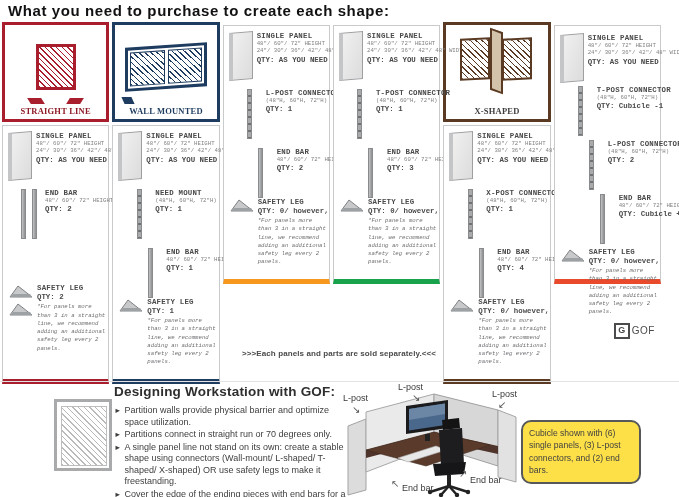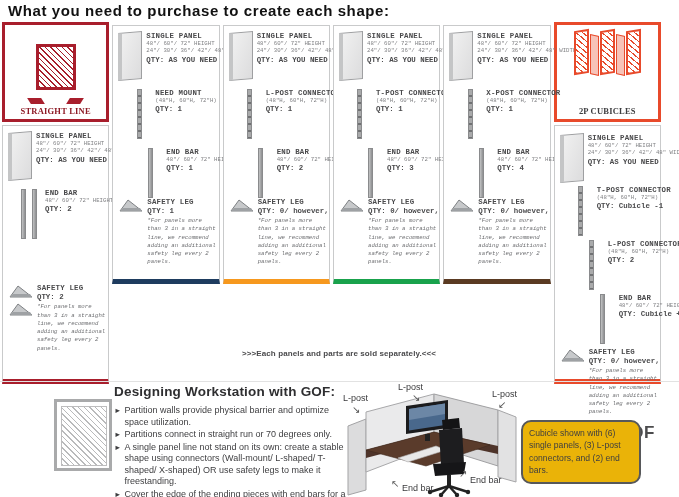--- a/index.html
+++ b/index.html
@@ -50,26 +50,26 @@
      background:repeating-linear-gradient(45deg,#b9babb 0 1px,rgba(0,0,0,0) 1px 4px);}
   .footer-heading{position:absolute;left:114px;top:384px;font-size:13.5px;font-weight:bold;
                   color:#2e2e30;letter-spacing:.2px;}
   .bullets{position:absolute;left:114px;top:405px;width:236px;margin:0;padding:0;list-style:none;}
   .bullets li{display:flex;gap:3px;font-size:9px;color:#3e3e40;line-height:1.28;margin-bottom:1px;}
   .bullet-arrow{font-size:7.5px;margin-top:1px;color:#3e3e40;flex:0 0 auto;}
   .cubicle{position:absolute;left:342px;top:384px;}
   .cub-label{position:absolute;font-size:9px;color:#3a3a3c;white-space:nowrap;}
   .cub-arrow{position:absolute;font-size:10px;color:#555;}
   .bubble{position:absolute;left:521px;top:420px;width:104px;border:2px solid #57585a;
-          border-radius:10px;padding:5px 6px;font-size:8.6px;color:#3e3e40;line-height:1.45;background:#eab308;}
+          border-radius:10px;padding:5px 6px;font-size:8.6px;color:#3e3e40;line-height:1.45;background:#fde047;}
   
   .gof-row{display:flex;align-items:center;justify-content:flex-end;gap:2px;margin:2px 2px 1px 0;}
   .gof-icon{width:12px;height:12px;border:2px solid #4b4b4d;display:flex;align-items:center;
             justify-content:center;font-size:9px;font-weight:bold;color:#4b4b4d;line-height:1;}
-  .gof-text{font-size:17px;font-weight:bold;color:#4b4b4d;letter-spacing:.5px;text-align:center;}
+  .gof-text{font-size:10px;font-weight:normal;color:#4b4b4d;letter-spacing:.5px;text-align:center;}
 </style>
 </head>
 <body>
 
 <div class="main-title">What you need to purchase to create each shape:</div>
 
 <div class="columns" id="columns">
   <div class="sold-note">&gt;&gt;&gt;Each panels and parts are sold separately.&lt;&lt;&lt;</div>
 <div class="column">
       <div class="shape-box" style="border-color: rgb(168, 30, 44);">
@@ -118,20 +118,30 @@
           </span>
           <div class="item-text">
             <div class="item-name">SAFETY LEG</div>
             <div class="item-qty">QTY: 2</div>
             <div class="item-note">*For panels more than 3 in a straight line, we recommend adding an additional safety leg every 2 panels.</div>
           </div>
         </div>
       </div>
     </div>
     <div class="column">
+      <div class="shape-box" style="border-color: rgb(30, 60, 95);">
+        <div class="shape-icon">
+          <div style="width: 82px; height: 44px; border: 3px solid rgb(30, 60, 95); transform: skewY(-4deg); display: flex; gap: 3px; padding: 2px; box-sizing: border-box; background: rgb(255, 255, 255);">
+            <div style="flex: 1 1 0%; border: 1px solid rgb(30, 60, 95); background-image: repeating-linear-gradient(45deg, rgb(30, 60, 95) 0px, rgb(30, 60, 95) 1px, rgba(0, 0, 0, 0) 1px, rgba(0, 0, 0, 0) 4px);"></div>
+            <div style="flex: 1 1 0%; border: 1px solid rgb(30, 60, 95); background-image: repeating-linear-gradient(45deg, rgb(30, 60, 95) 0px, rgb(30, 60, 95) 1px, rgba(0, 0, 0, 0) 1px, rgba(0, 0, 0, 0) 4px);"></div>
+          </div>
+          <div style="position: absolute; left: 6px; bottom: 0px; width: 10px; height: 7px; background: rgb(30, 60, 95); transform: skewX(24deg);"></div>
+        </div>
+        <div class="shape-label" style="color: rgb(30, 60, 95);">WALL MOUNTED</div>
+      </div>
       <div class="col-content" style="border-bottom-color: rgb(30, 60, 95);">
         <div class="item-row r-panel">
           <span class="item-icon">
             <span class="panel3d"></span>
           </span>
           <div class="item-text">
             <div class="item-name">SINGLE PANEL</div>
             <div class="item-dims">48"/ 60"/ 72" HEIGHT</div>
             <div class="item-dims">24"/ 30"/ 36"/ 42"/ 48" WIDTH</div>
             <div class="item-qty">QTY: AS YOU NEED</div>
@@ -268,20 +278,28 @@
           </span>
           <div class="item-text">
             <div class="item-name">SAFETY LEG</div>
             <div class="item-qty">QTY: 0/ however,</div>
             <div class="item-note">*For panels more than 3 in a straight line, we recommend adding an additional safety leg every 2 panels.</div>
           </div>
         </div>
       </div>
     </div>
     <div class="column">
+      <div class="shape-box" style="border-color: rgb(90, 58, 34);">
+        <div class="shape-icon">
+          <div style="width: 30px; height: 42px; border: 2px solid rgb(90, 58, 34); background-image: repeating-linear-gradient(45deg, rgb(90, 58, 34) 0px, rgb(90, 58, 34) 1px, rgba(0, 0, 0, 0) 1px, rgba(0, 0, 0, 0) 4px); background-color: rgb(255, 255, 255); transform: skewY(-3deg); box-sizing: border-box; position: absolute; left: 12px; top: 8px;"></div>
+          <div style="width: 30px; height: 42px; border: 2px solid rgb(90, 58, 34); background-image: repeating-linear-gradient(45deg, rgb(90, 58, 34) 0px, rgb(90, 58, 34) 1px, rgba(0, 0, 0, 0) 1px, rgba(0, 0, 0, 0) 4px); background-color: rgb(255, 255, 255); transform: skewY(-3deg); box-sizing: border-box; position: absolute; left: 54px; top: 8px;"></div>
+          <div style="position: absolute; left: 42px; top: 0px; width: 13px; height: 62px; background: rgb(212, 195, 171); border: 2px solid rgb(90, 58, 34); transform: skewY(20deg); box-sizing: border-box; z-index: 2;"></div>
+        </div>
+        <div class="shape-label" style="color: rgb(61, 61, 63);">X-SHAPED</div>
+      </div>
       <div class="col-content" style="border-bottom-color: rgb(90, 58, 34);">
         <div class="item-row r-panel">
           <span class="item-icon">
             <span class="panel3d"></span>
           </span>
           <div class="item-text">
             <div class="item-name">SINGLE PANEL</div>
             <div class="item-dims">48"/ 60"/ 72" HEIGHT</div>
             <div class="item-dims">24"/ 30"/ 36"/ 42"/ 48" WIDTH</div>
             <div class="item-qty">QTY: AS YOU NEED</div>
@@ -318,30 +336,20 @@
           </span>
           <div class="item-text">
             <div class="item-name">SAFETY LEG</div>
             <div class="item-qty">QTY: 0/ however,</div>
             <div class="item-note">*For panels more than 3 in a straight line, we recommend adding an additional safety leg every 2 panels.</div>
           </div>
         </div>
       </div>
     </div>
     <div class="column">
-      <div class="shape-box" style="border-color: rgb(232, 74, 43);">
-        <div class="shape-icon" style="gap: 1px; align-items: flex-start;">
-          <div style="width: 15px; height: 44px; border: 2px solid rgb(232, 74, 43); background-image: repeating-linear-gradient(45deg, rgb(232, 74, 43) 0px, rgb(232, 74, 43) 1px, rgba(0, 0, 0, 0) 1px, rgba(0, 0, 0, 0) 4px); background-color: rgb(255, 255, 255); transform: skewY(-9deg); box-sizing: border-box;"></div>
-          <div style="width: 9px; height: 40px; background: rgba(232, 74, 43, 0.333); border: 1px solid rgb(232, 74, 43); transform: skewY(14deg) translateY(5px); box-sizing: border-box;"></div>
-          <div style="width: 15px; height: 44px; border: 2px solid rgb(232, 74, 43); background-image: repeating-linear-gradient(45deg, rgb(232, 74, 43) 0px, rgb(232, 74, 43) 1px, rgba(0, 0, 0, 0) 1px, rgba(0, 0, 0, 0) 4px); background-color: rgb(255, 255, 255); transform: skewY(-9deg); box-sizing: border-box;"></div>
-          <div style="width: 9px; height: 40px; background: rgba(232, 74, 43, 0.333); border: 1px solid rgb(232, 74, 43); transform: skewY(14deg) translateY(5px); box-sizing: border-box;"></div>
-          <div style="width: 15px; height: 44px; border: 2px solid rgb(232, 74, 43); background-image: repeating-linear-gradient(45deg, rgb(232, 74, 43) 0px, rgb(232, 74, 43) 1px, rgba(0, 0, 0, 0) 1px, rgba(0, 0, 0, 0) 4px); background-color: rgb(255, 255, 255); transform: skewY(-9deg); box-sizing: border-box;"></div>
-        </div>
-        <div class="shape-label" style="color: rgb(61, 61, 63);">2P CUBICLES</div>
-      </div>
       <div class="col-content has-logo" style="border-bottom-color: rgb(232, 74, 43);">
         <div class="item-row r-panel">
           <span class="item-icon">
             <span class="panel3d"></span>
           </span>
           <div class="item-text">
             <div class="item-name">SINGLE PANEL</div>
             <div class="item-dims">48"/ 60"/ 72" HEIGHT</div>
             <div class="item-dims">24"/ 30"/ 36"/ 42"/ 48" WIDTH</div>
             <div class="item-qty">QTY: AS YOU NEED</div>

